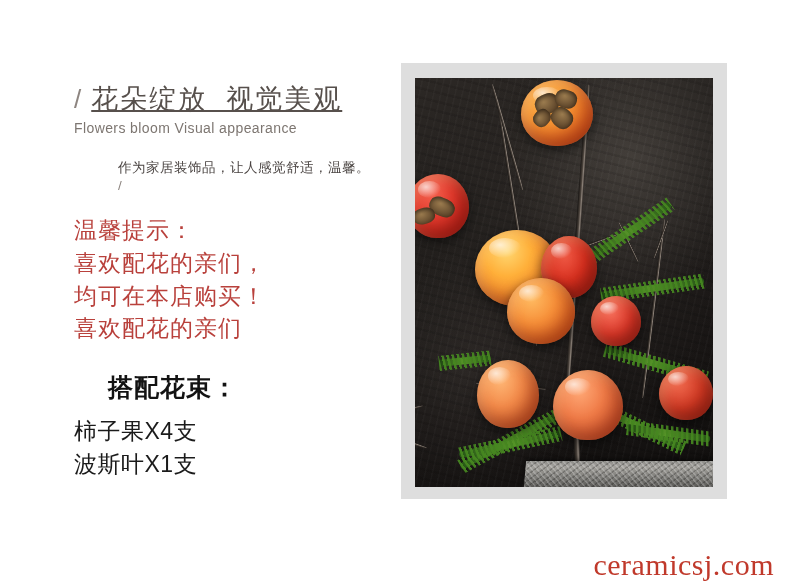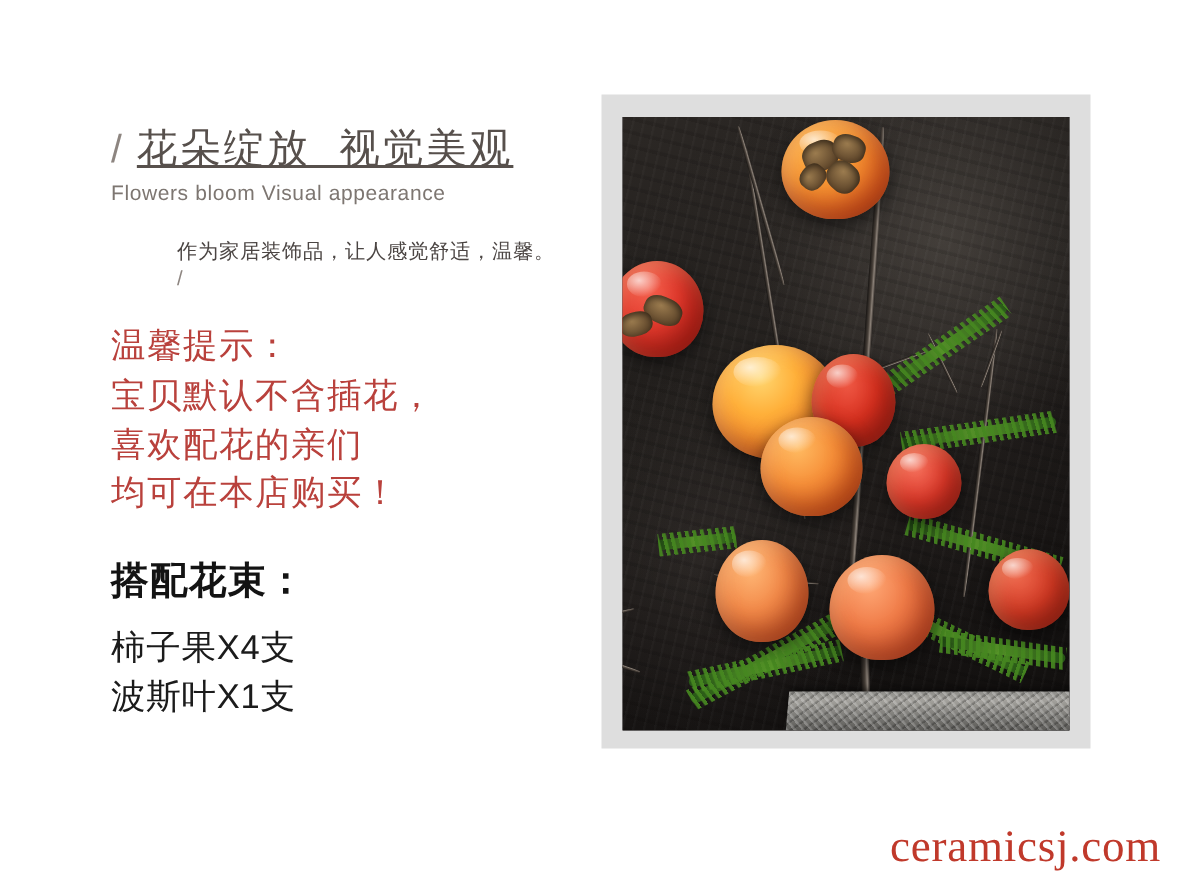--- a/index.html
+++ b/index.html
@@ -79,20 +79,21 @@
     white-space: pre;
   }
 
   .pairing-title {
     margin-top: 27px;
     font-size: 25px;
     font-weight: 700;
     color: #131313;
     letter-spacing: 1px;
     line-height: 1.2;
+    margin-left: 34px;
   }
   .pairing-list {
     margin-top: 13px;
   }
   .pairing-item {
     font-size: 23px;
     color: #1b1b1b;
     line-height: 1.42;
     letter-spacing: 0.5px;
   }
@@ -228,23 +229,23 @@
 
   <div class="headline-en">Flowers bloom Visual appearance</div>
 
   <div class="desc-block">
     <div class="desc-line">作为家居装饰品，让人感觉舒适，温馨。</div>
     <div class="desc-slash">/</div>
   </div>
 
   <div class="notice-block">
     <div class="notice-line">温馨提示：</div>
-    <div class="notice-line">宝贝默认不含插花，</div>
+    <div class="notice-line">喜欢配花的亲们，</div>
+    <div class="notice-line">均可在本店购买！</div>
     <div class="notice-line">喜欢配花的亲们</div>
-    <div class="notice-line">均可在本店购买！</div>
   </div>
 
   <div class="pairing-title">搭配花束：</div>
   <div class="pairing-list">
     <div class="pairing-item">柿子果X4支</div>
     <div class="pairing-item">波斯叶X1支</div>
   </div>
 
 </div>
 

